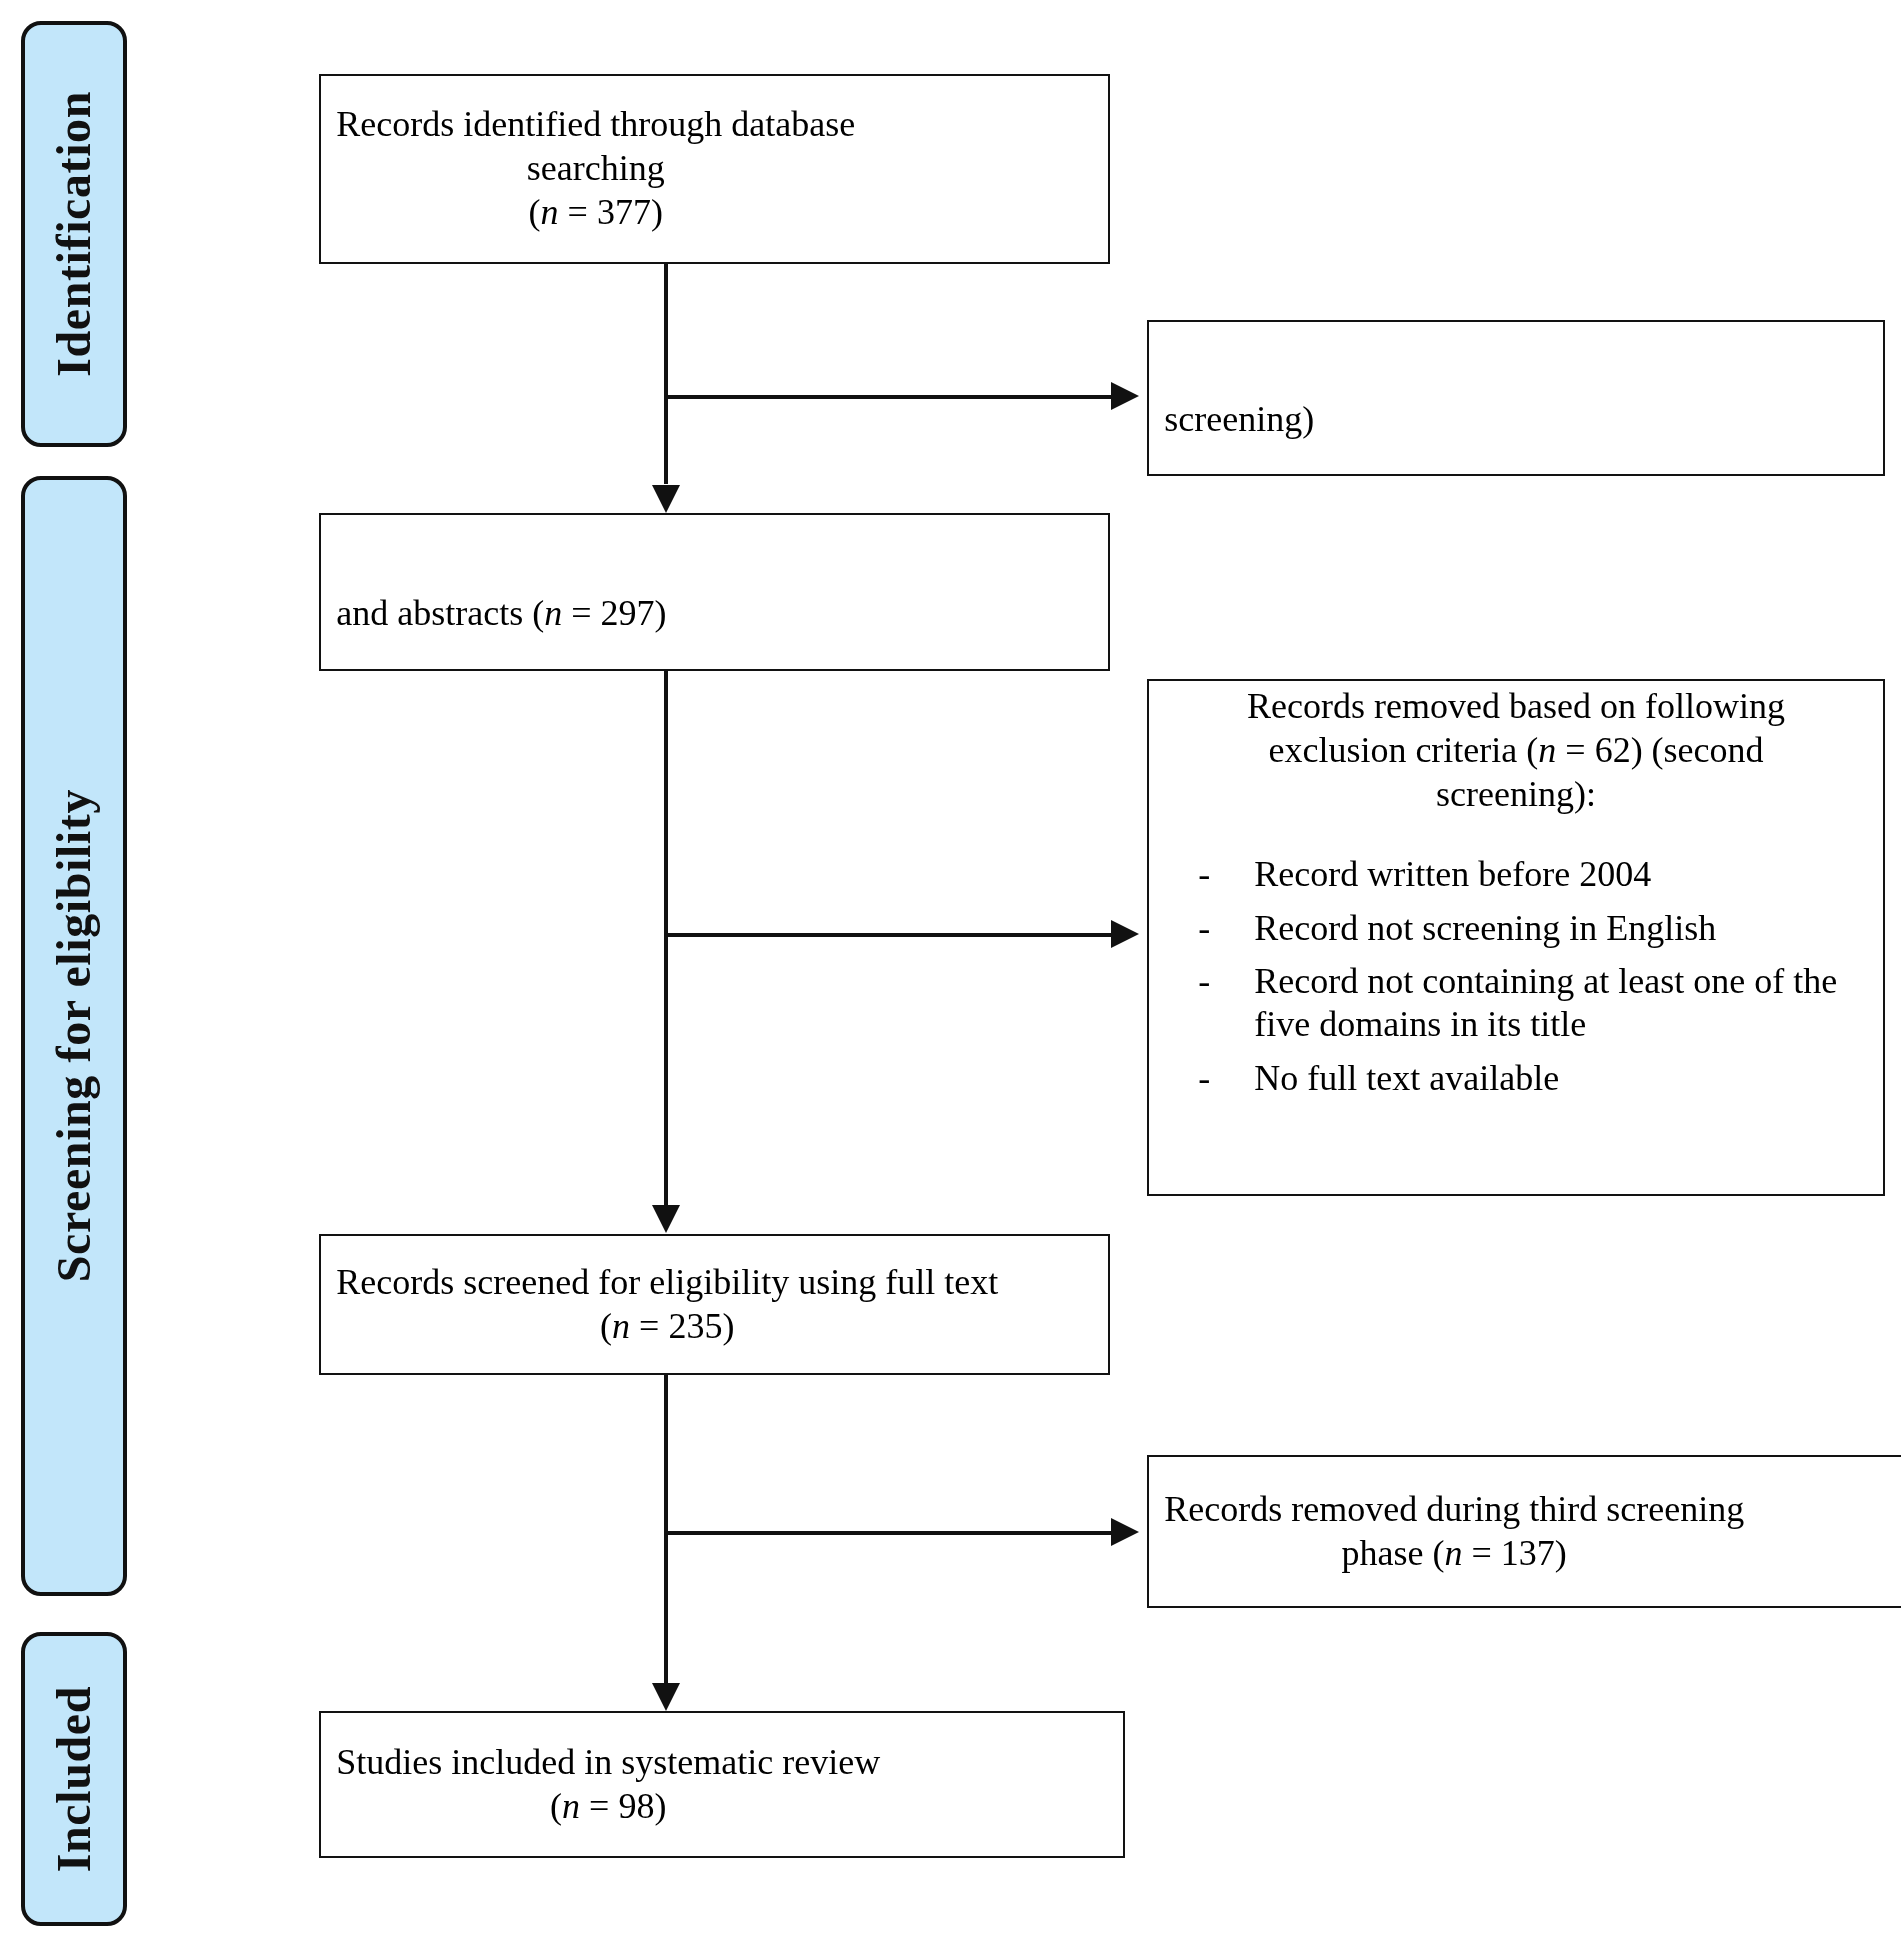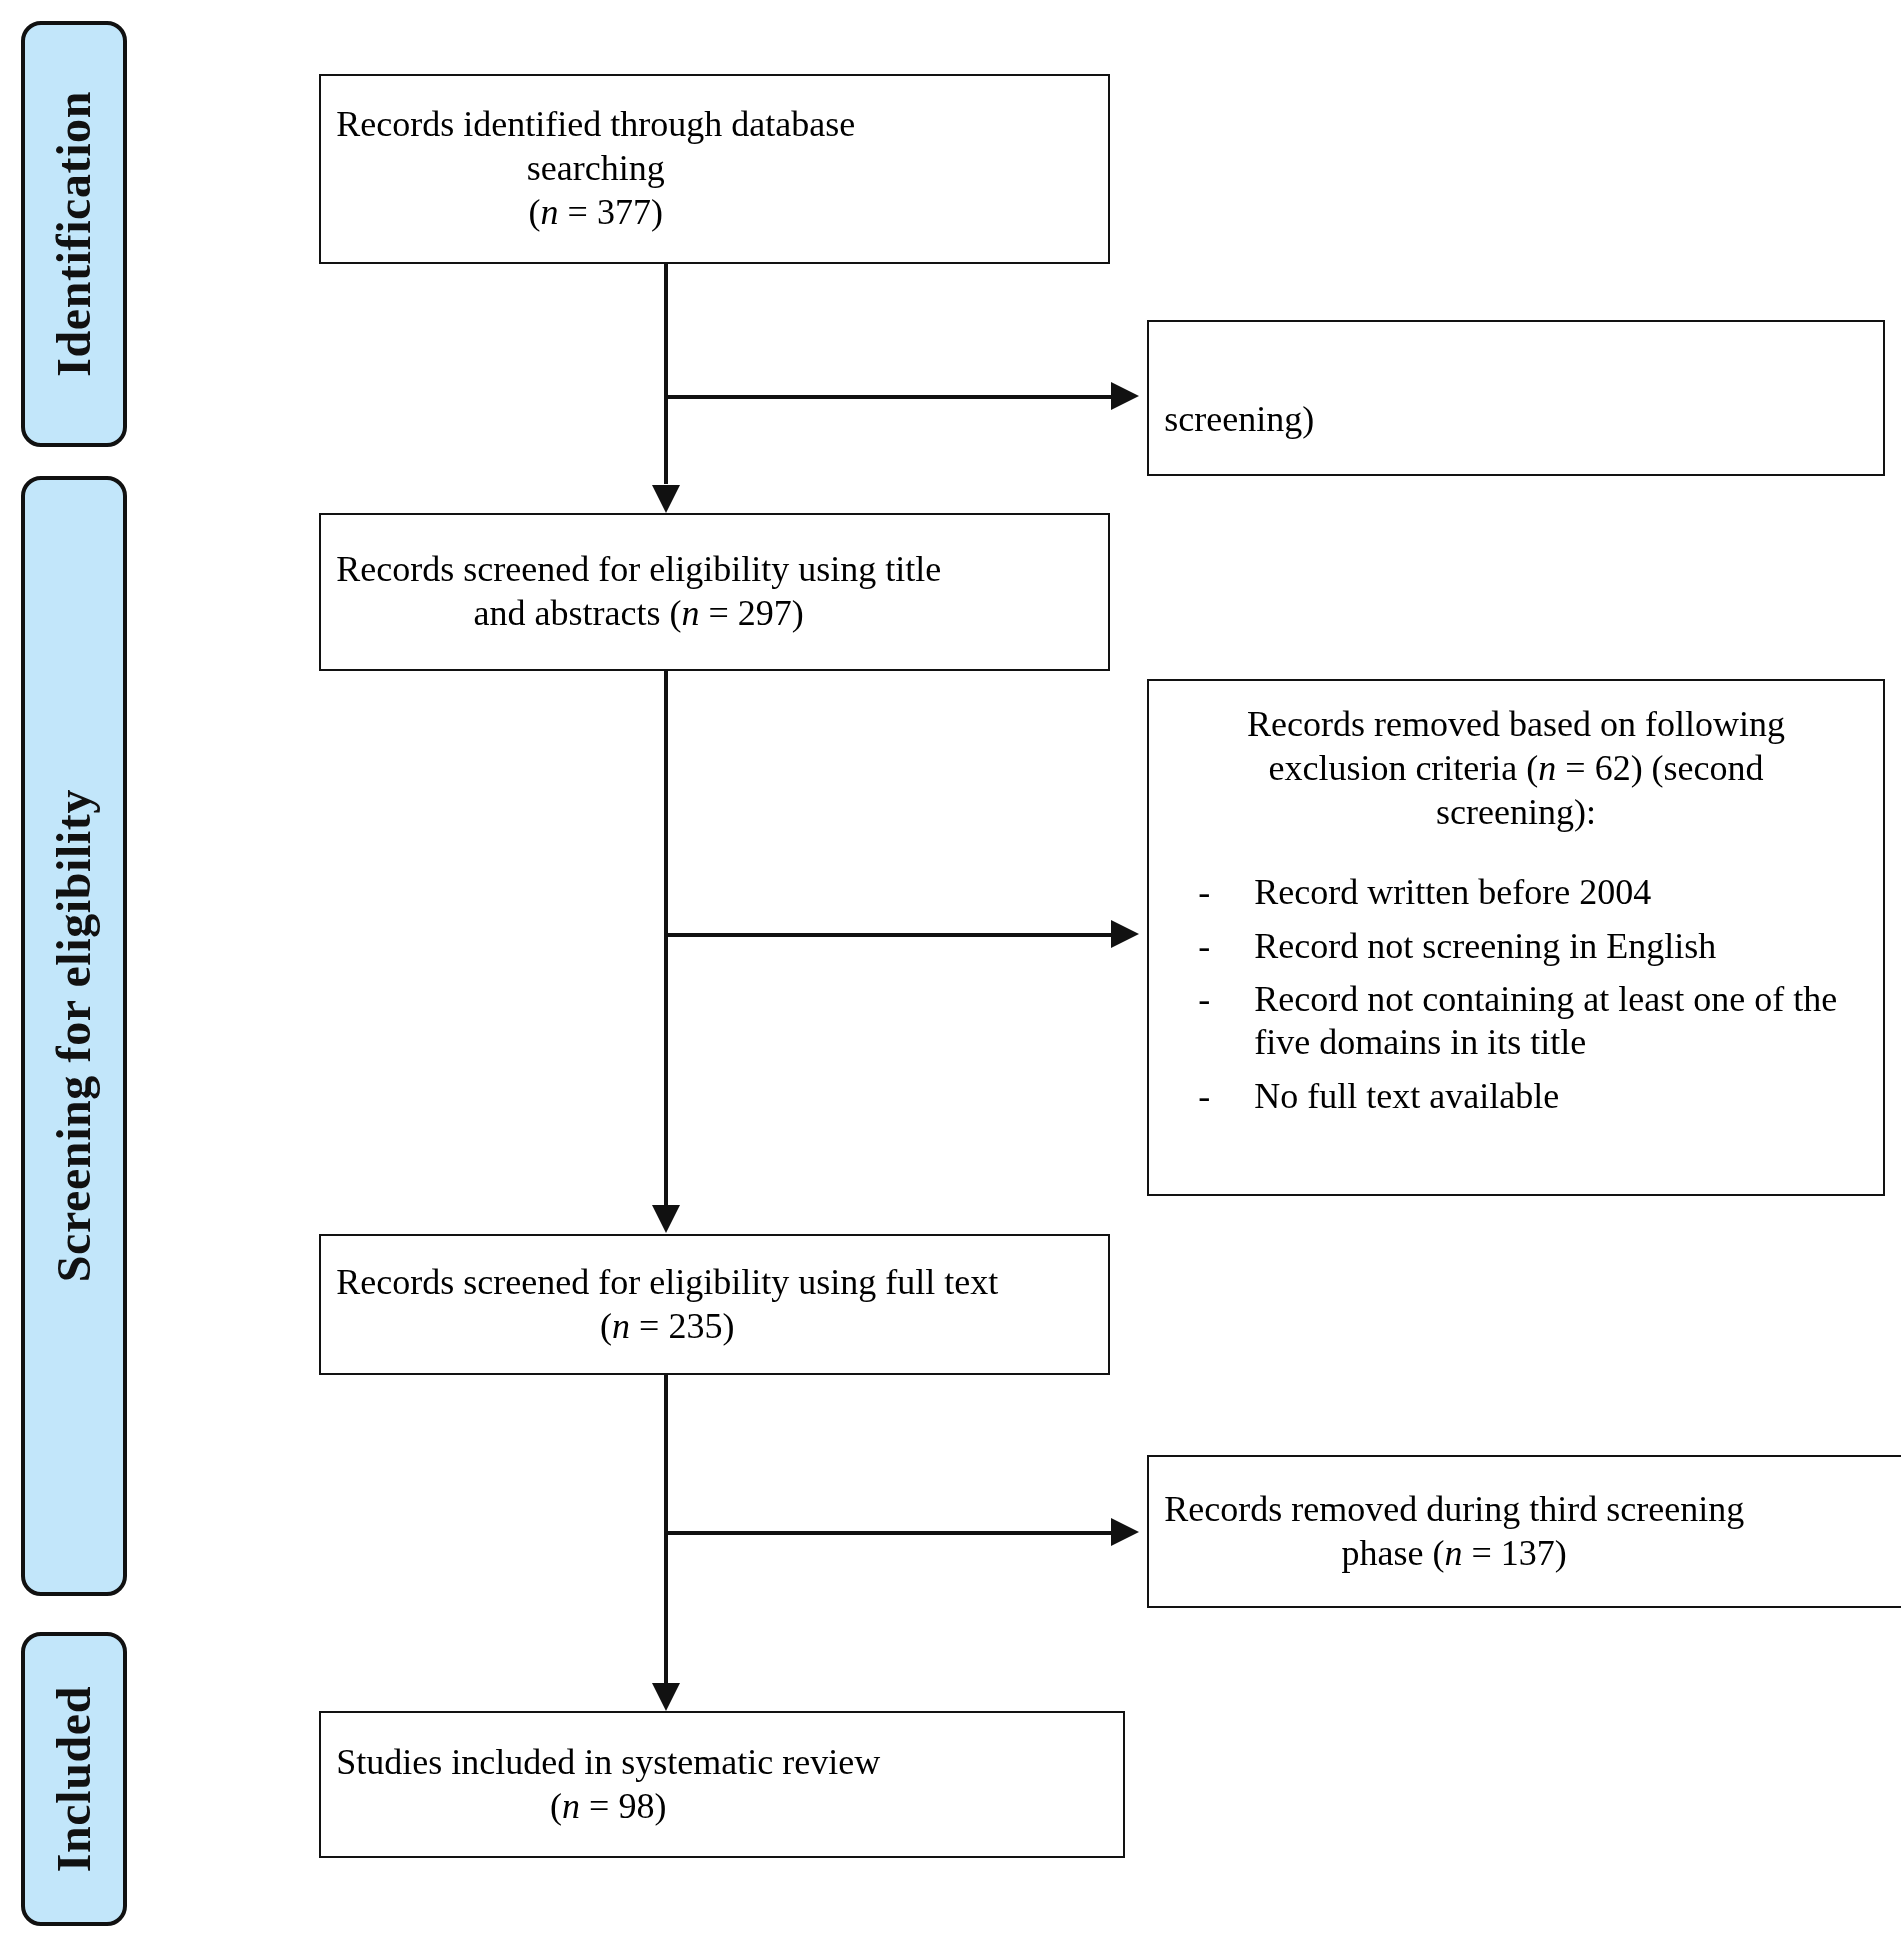--- a/index.html
+++ b/index.html
@@ -34,21 +34,21 @@
     display:flex;flex-direction:column;
     align-items:flex-start;justify-content:center;
     padding:5.9px 15.3px;
   }
   .box-text{
     text-align:center;
     color:#000000;
     font-size:36px;
     line-height:1.22;
   }
-  .box.left-align-list{justify-content:flex-start;align-items:stretch;padding-top:22px;}
+  .box.left-align-list{justify-content:flex-start;align-items:stretch;padding-top:4px;}
   .box .head{text-align:center;font-size:36px;line-height:1.22;color:#000;}
   ul.crit{
     list-style:none;margin:36px 0 0 0;padding:0 5.9px 0 34px;
   }
   ul.crit li{
     position:relative;
     font-size:36px;line-height:1.20;color:#000;
     margin-bottom:10.6px;
     padding-left:56px;
     text-indent:0;
@@ -101,21 +101,21 @@
 
   <div class="box" style="left:1147px;top:320px;width:738px;height:156px;">
     <div class="box-text">
       <br>
       <span>screening)</span>
     </div>
   </div>
 
   <div class="box" style="left:319px;top:513px;width:791px;height:158px;">
     <div class="box-text">
-      <span>Records screened for eligibility using title</span><br>
+      <br>
       <span><span>and abstracts (</span><i class="n">n</i><span> = </span><span>297</span><span>)</span></span>
     </div>
   </div>
 
   <div class="box left-align-list" style="left:1147px;top:679px;width:738px;height:517px;">
     <div class="head">
       <span>Records removed based on following</span><br>
       <span><span>exclusion criteria (</span><i class="n">n</i><span> = </span><span>62</span><span>) (second</span></span><br>
       <span>screening):</span>
     </div>

